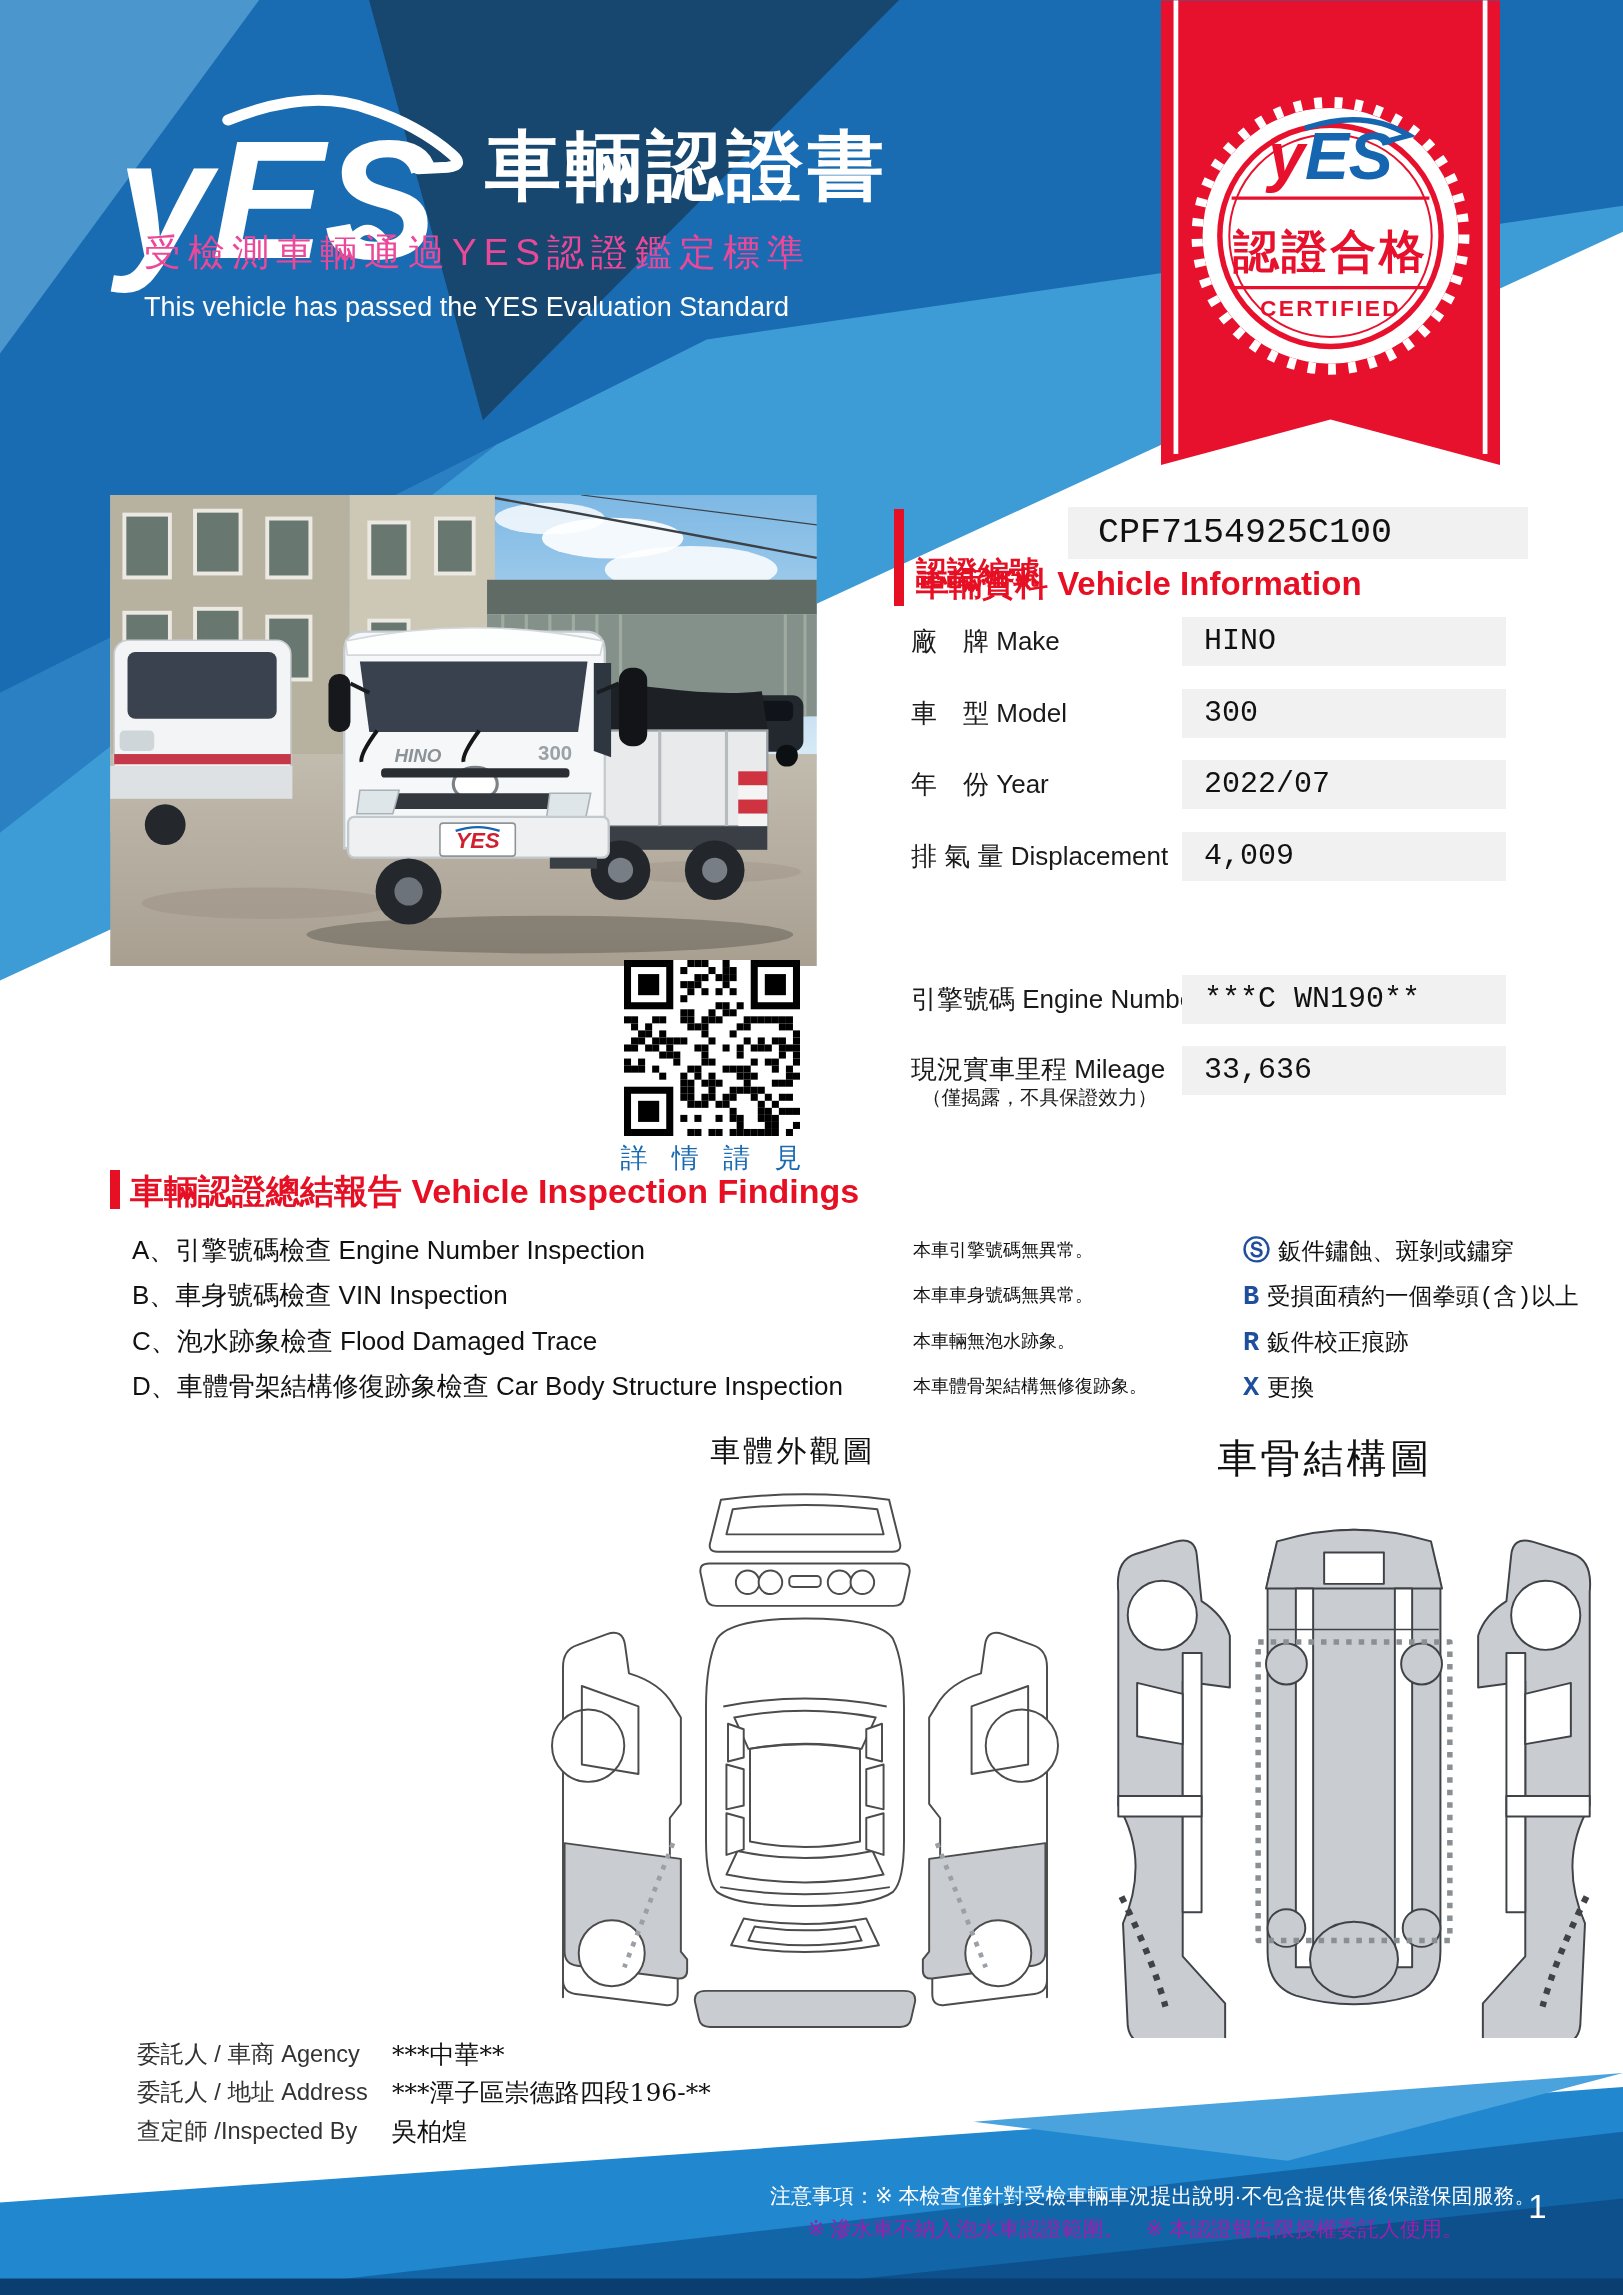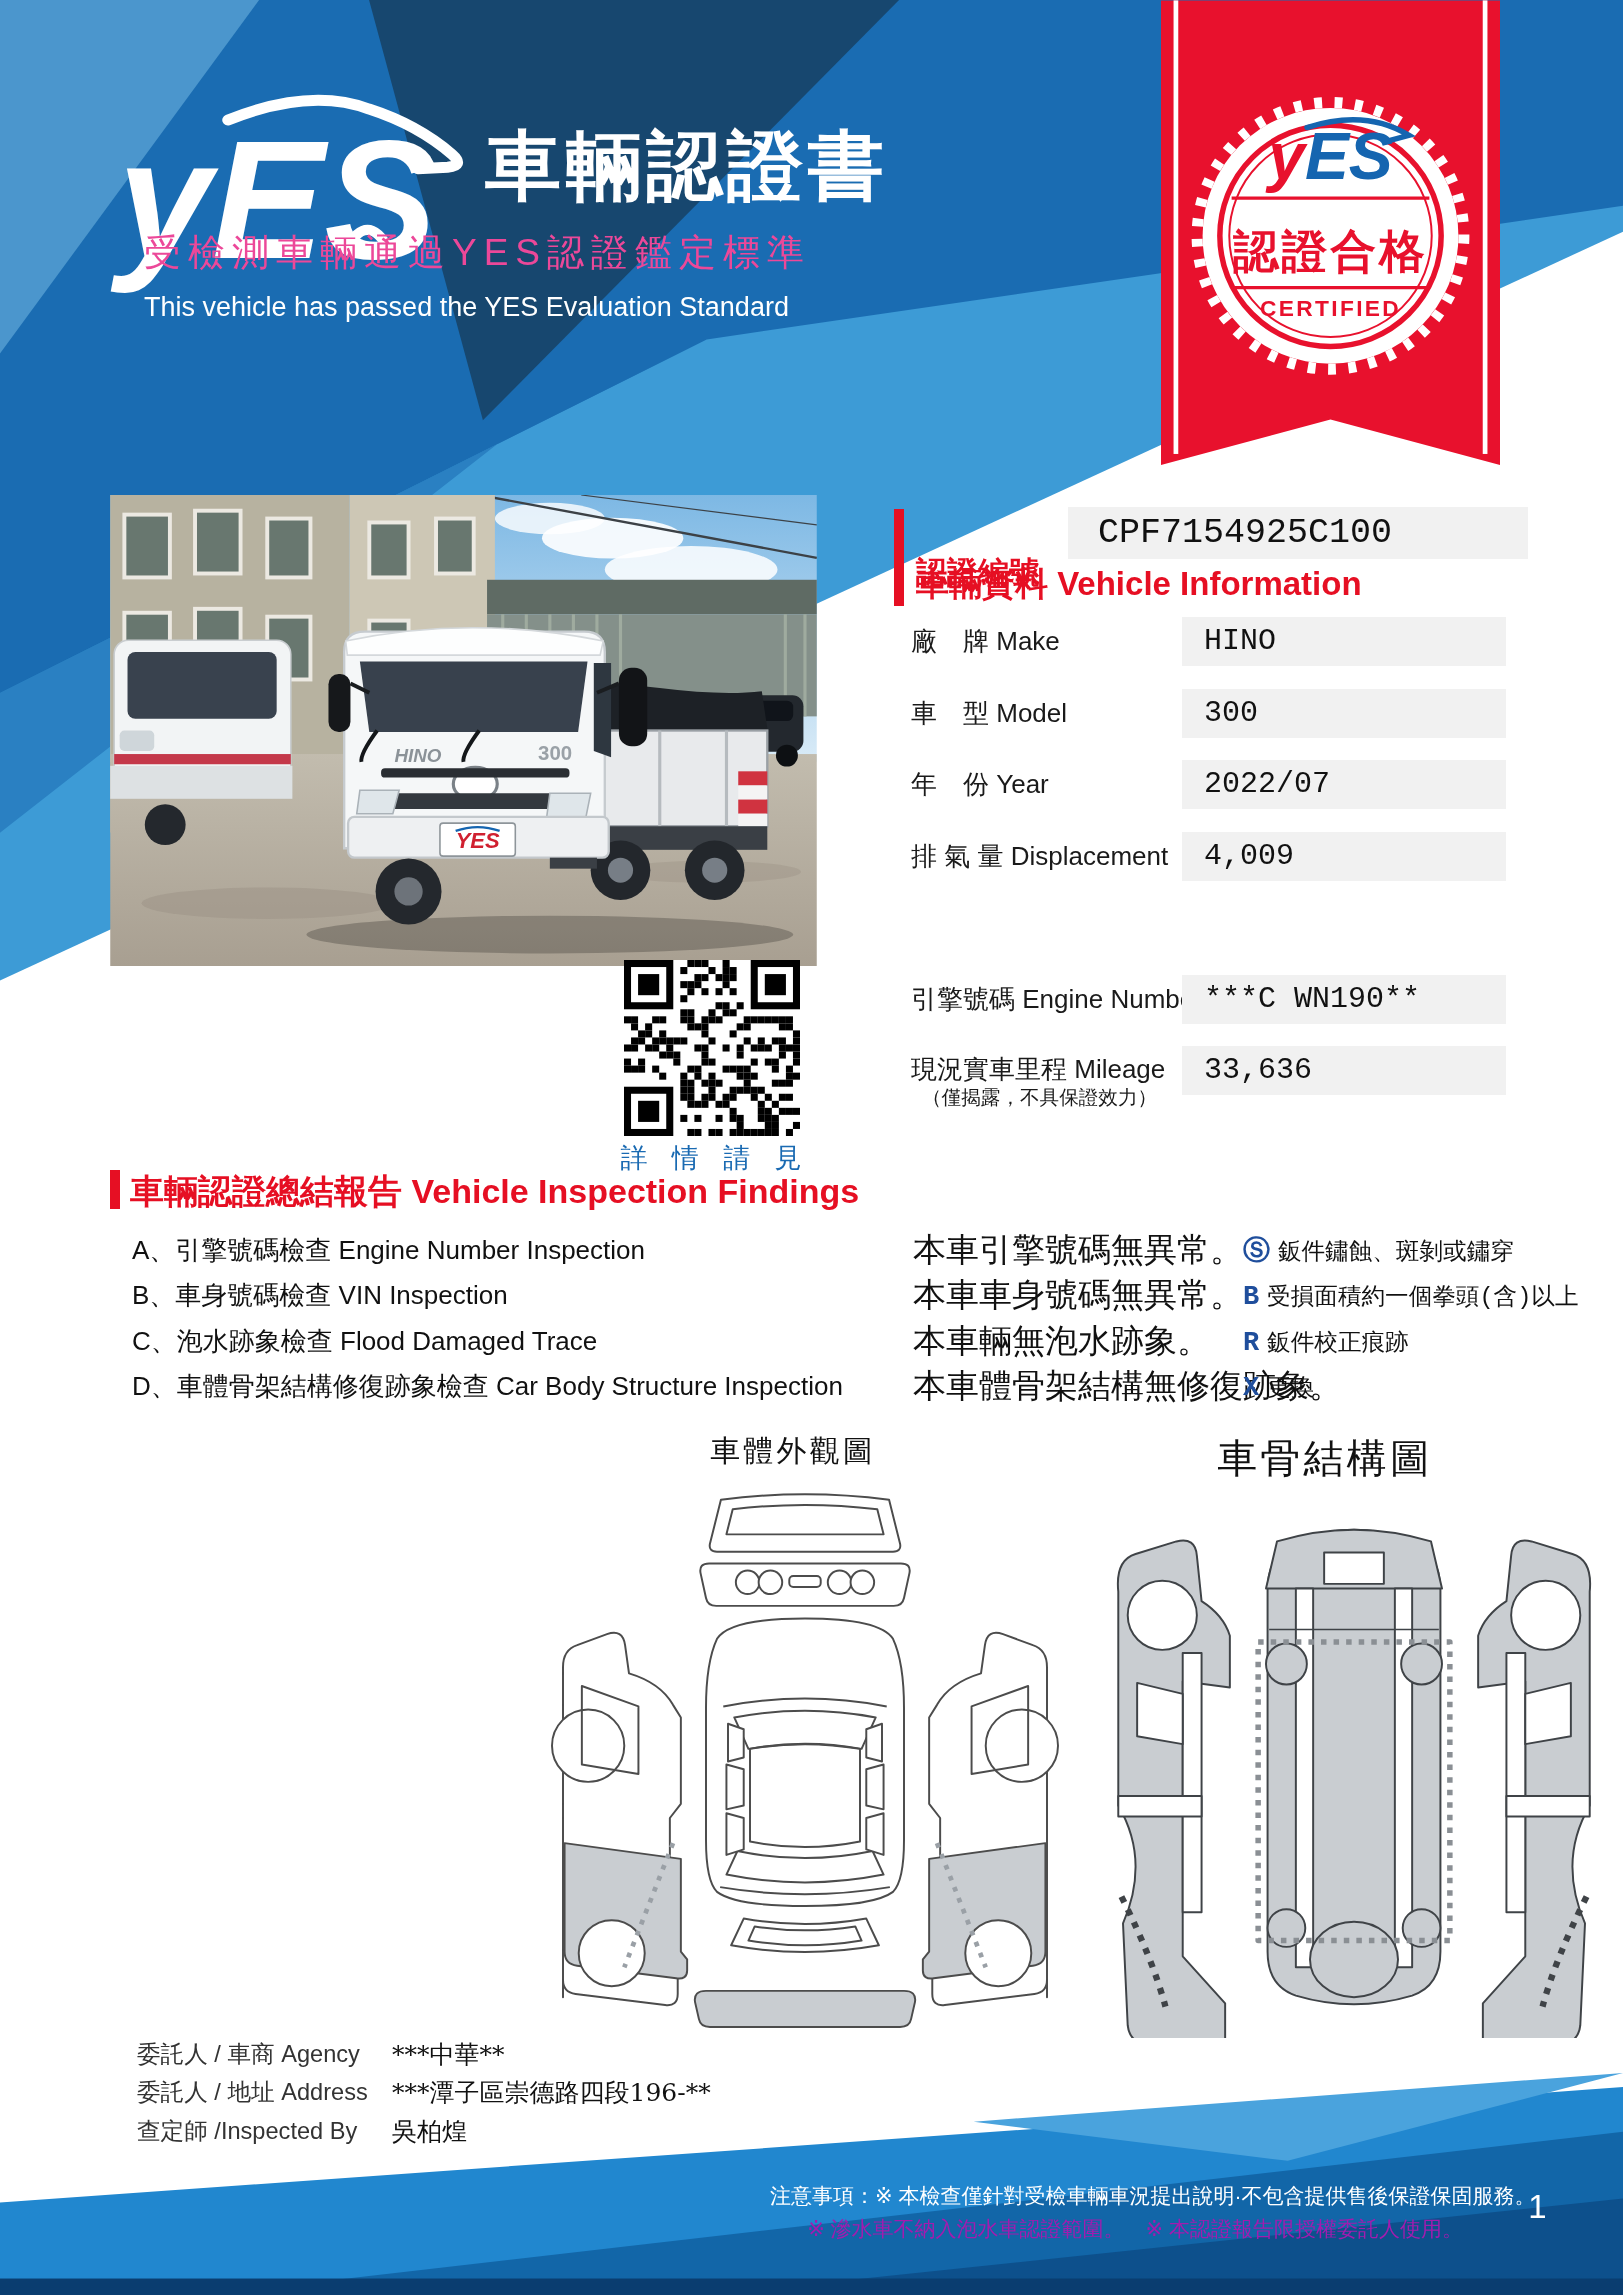--- a/index.html
+++ b/index.html
@@ -39,21 +39,21 @@
                  font-family:"Liberation Mono","DejaVu Sans Mono",monospace;}
   #row-0{top:617px}#row-1{top:689px}#row-2{top:760px}#row-3{top:832px}
   #row-4{top:903px}#row-5{top:975px}#row-6{top:1046px}
   #row-6 .lbl{line-height:normal;top:6.3px;}
   #mileage-note{position:absolute;left:11px;top:38px;font-size:19.6px;color:#1a1a1a;}
 
   
   #findings-bar{position:absolute;left:110px;top:1170px;width:10.2px;height:39px;background:#e60f23;}
   #findings-title{position:absolute;left:130px;top:1169px;font-size:34px;font-weight:bold;white-space:nowrap;}
   .finding-item{position:absolute;left:132px;height:46px;line-height:46px;font-size:26px;color:#111;white-space:nowrap;}
-  .finding-result{position:absolute;left:913px;height:46px;line-height:46px;font-size:33px;color:#111;white-space:nowrap;
+  .finding-result{position:absolute;left:913px;height:46px;line-height:46px;font-size:18px;color:#111;white-space:nowrap;
                   font-family:"DejaVu Serif","Liberation Serif",serif;}
   .legend-row{position:absolute;left:1243px;height:46px;line-height:51px;white-space:nowrap;
               font-family:Liberation Mono, monospace;}
   .legend-row .sym{font-size:27px;color:#1f4e9c;font-weight:bold;margin-right:7.9px;}
   .legend-row .txt{font-size:23.6px;color:#111;}
   .fy-0{top:1227px}.fy-1{top:1272px}.fy-2{top:1318px}.fy-3{top:1363px}
 
   
   #diag-exterior-title{position:absolute;left:644px;top:1431px;width:298px;text-align:center;
       font-size:30px;color:#111;font-family:"DejaVu Serif","Liberation Serif",serif;letter-spacing:3.1px;}

